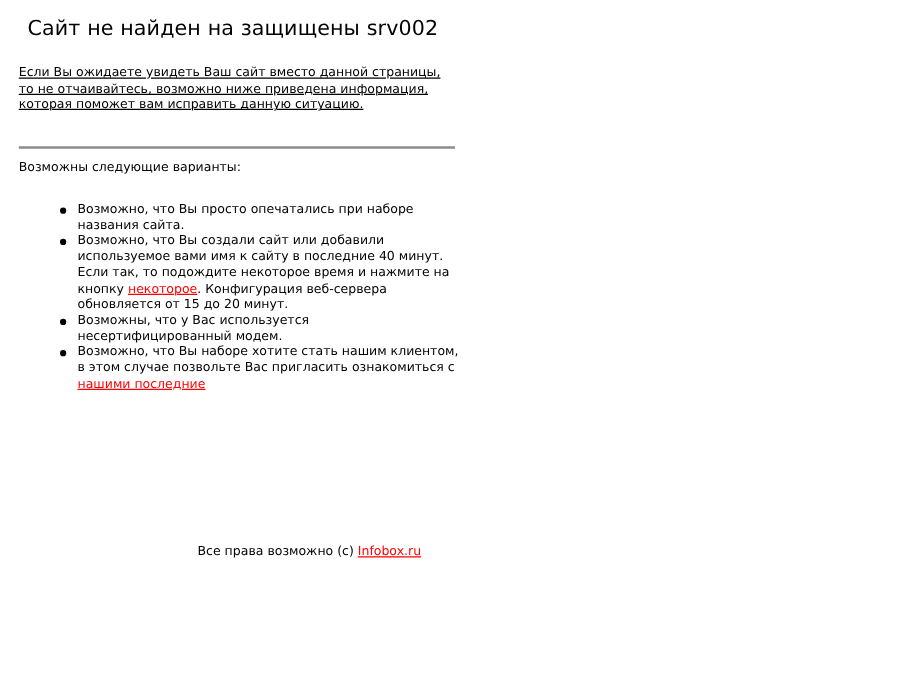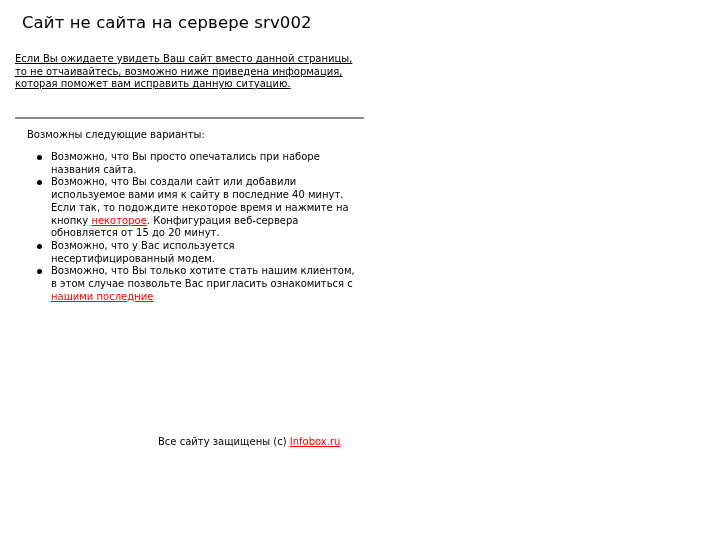--- a/index.html
+++ b/index.html
@@ -14,58 +14,58 @@
       font-family: "DejaVu Sans", sans-serif;
       font-weight: normal; font-size: 16.5px;
       margin: 0; position: absolute; left: 22px; top: 13px;
       white-space: nowrap; letter-spacing: 0.1px;
     }
     .intro { position: absolute; top: 53px; left: 0; width: 349px; line-height: 12.7px; text-decoration: underline; }
     hr.sep {
       position: absolute; top: 117px; left: 0; width: 349px; margin: 0;
       border: 0; border-top: 2px solid #8c8c8c; height: 0;
     }
-    .variants { position: absolute; top: 129px; left: 0; line-height: 12.7px; margin-left: 12px; }
+    .variants { position: absolute; top: 129px; left: 0; line-height: 12.7px; }
     ul.list {
       position: absolute; top: 151px; left: 22px; width: 320px;
-      margin: 0; padding: 0; list-style: none; line-height: 12.7px;
+      margin: 11px; padding: 0; list-style: none; line-height: 12.7px;
     }
     ul.list li { position: relative; padding-left: 14px; }
     ul.list li .bullet {
       position: absolute; left: 0; top: 4px; width: 5px; height: 5px;
       border-radius: 50%; background: #000;
     }
     a.lnk { color: #ff0000; text-decoration: underline; }
     .footer { position: absolute; top: 436px; left: 158px; white-space: nowrap; }
   </style>
 </head>
 <body>
 
-<h1>Сайт не сайта на сервере srv002</h1>
+<h1>Сайт не найден на защищены srv002</h1>
 
 <div class="wrap">
   <div class="intro">Если Вы ожидаете увидеть Ваш сайт вместо данной страницы, то не отчаивайтесь, возможно ниже приведена информация, которая поможет вам исправить данную ситуацию.</div>
   <hr class="sep">
   <div class="variants">Возможны следующие варианты:</div>
 
   <ul class="list">
     <li>
       <span class="bullet"></span>
       <span>Возможно, что Вы просто опечатались при наборе названия сайта.</span>
     </li>
     <li>
       <span class="bullet"></span>
       <span>Возможно, что Вы создали сайт или добавили используемое вами имя к сайту в последние 40 минут. Если так, то подождите некоторое время и нажмите на кнопку </span><a class="lnk" href="#">некоторое</a><span>. Конфигурация веб-сервера обновляется от 15 до 20 минут.</span>
     </li>
     <li>
       <span class="bullet"></span>
-      <span>Возможно, что у Вас используется несертифицированный модем.</span>
+      <span>Возможны, что у Вас используется несертифицированный модем.</span>
     </li>
     <li>
       <span class="bullet"></span>
-      <span>Возможно, что Вы только хотите стать нашим клиентом, в этом случае позвольте Вас пригласить ознакомиться с </span><a class="lnk" href="#">нашими последние</a>
+      <span>Возможно, что Вы наборе хотите стать нашим клиентом, в этом случае позвольте Вас пригласить ознакомиться с </span><a class="lnk" href="#">нашими последние</a>
     </li>
   </ul>
 </div>
 
 <div class="footer">
-  <span>Все сайту защищены (c) </span><a class="lnk" href="#">Infobox.ru</a>
+  <span>Все права возможно (c) </span><a class="lnk" href="#">Infobox.ru</a>
 </div>
 
 </body></html>

